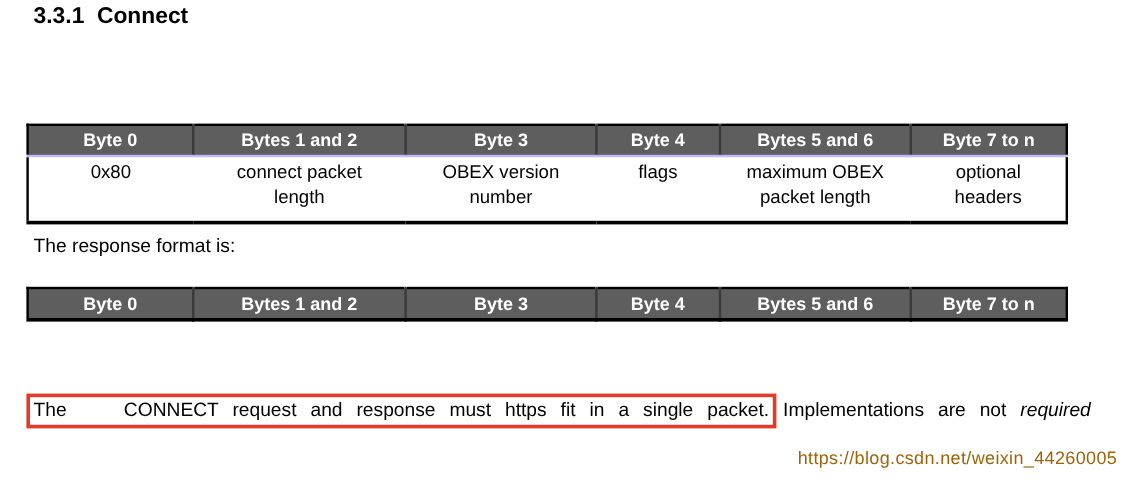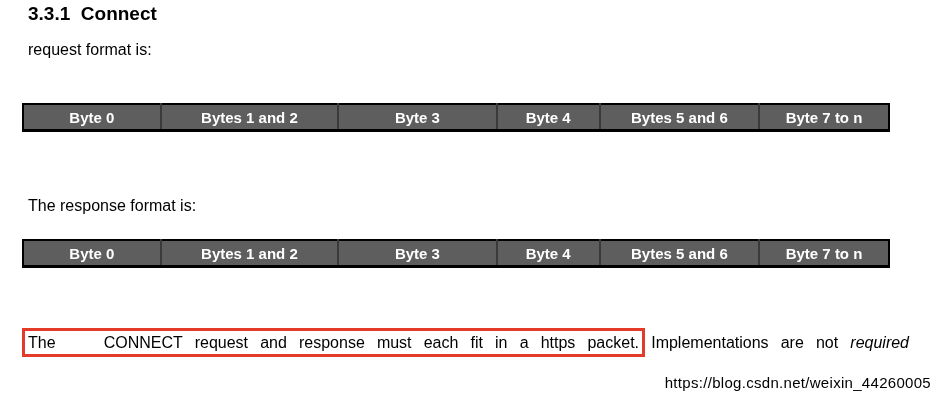--- a/index.html
+++ b/index.html
@@ -72,52 +72,63 @@
     outline: 3px solid #e43a2a;
     outline-offset: 3px;
   }
   .bold-word { font-weight: normal; margin-left: 36px; }
   .italic-word { font-style: italic; }
   .watermark {
     position: absolute;
     right: 6px;
     top: 374px;
     font-size: 15px;
-    color: #000000;
+    color: #a16207;
     letter-spacing: 0.3px;
   }
 </style>
 </head>
 <body>
 
 <div class="page">
 
   <div class="heading">3.3.1  Connect</div>
 
   <div class="para intro">
-    <div>request format is:</div>
   </div>
 
   <table class="bytetable t-request">
     <colgroup>
       <col style="width:15.9%">
         <col style="width:20.5%">
         <col style="width:18.3%">
       <col style="width:11.9%">
         <col style="width:18.4%">
         <col style="width:15.0%">
     </colgroup>
     <tbody>
         <tr>
       <th>Byte 0</th>
       <th>Bytes 1 and 2</th>
       <th>Byte 3</th>
       <th>Byte 4</th>
       <th>Bytes 5 and 6</th>
       <th>Byte 7 to n</th>
+    </tr>
+    <tr>
+      <td>0x80</td>
+      <td>connect packet
+length</td>
+      <td>OBEX version
+number</td>
+      <td>flags</td>
+      <td>maximum OBEX
+packet length</td>
+      <td>optional
+headers</td>
     </tr>
   </tbody>
     </table>
 
   <div class="response-intro">The response format is:</div>
 
   <table class="bytetable t-response">
     <colgroup>
       <col style="width:15.9%">
         <col style="width:20.5%">
@@ -132,18 +143,18 @@
       <th>Bytes 1 and 2</th>
       <th>Byte 3</th>
       <th>Byte 4</th>
       <th>Bytes 5 and 6</th>
       <th>Byte 7 to n</th>
     </tr>
   </tbody>
     </table>
 
   <div class="para closing">
-    <div class="line-just"><span class="boxed"><span>The </span><span class="bold-word">CONNECT</span><span> request and response must each fit in a https packet.</span></span><span> Implementations are not </span><span class="italic-word">required</span></div>
+    <div class="line-just"><span class="boxed"><span>The </span><span class="bold-word">CONNECT</span><span> request and response must https fit in a single packet.</span></span><span> Implementations are not </span><span class="italic-word">required</span></div>
   </div>
 
   <div class="watermark">https://blog.csdn.net/weixin_44260005</div>
 
 </div>
 
 </body></html>

